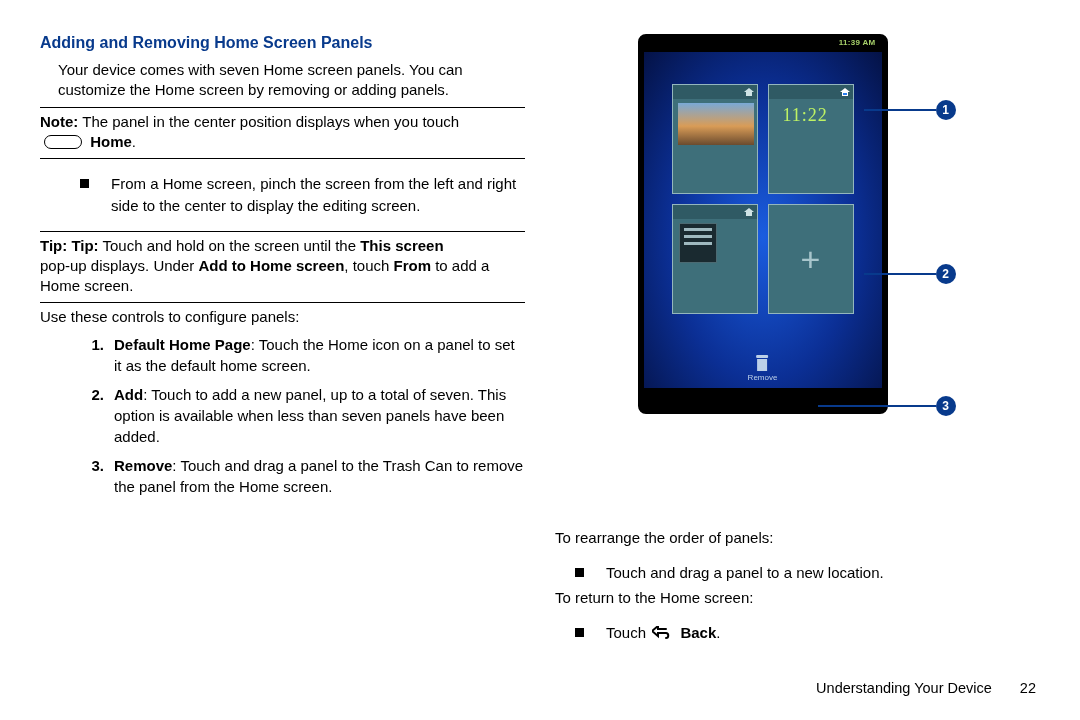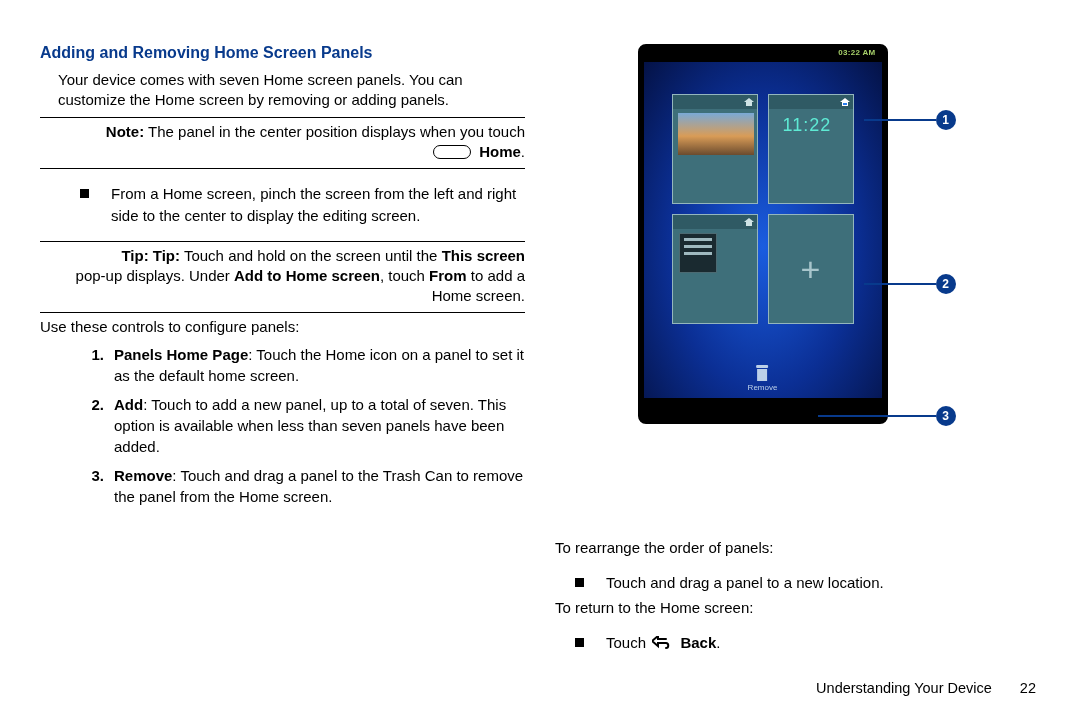--- a/index.html
+++ b/index.html
@@ -8,21 +8,21 @@
     font-family: Arial, Helvetica, sans-serif;
     font-size: 15px;
     color: #000;
     background: #fff;
     width: 1080px;
     height: 720px;
     overflow: hidden;
   }
   .page {
     display: flex;
-    padding: 44px 40px 20px 40px;
+    padding: 34px 40px 20px 40px;
     box-sizing: border-box;
     height: 100%;
     gap: 20px;
     position: relative;
   }
   .col {
     flex: 1 1 50%;
   }
   .col-left { padding-right: 10px; }
   .col-right { display: flex; flex-direction: column; }
@@ -38,21 +38,20 @@
     line-height: 1.35;
   }
   hr.divider {
     border: none;
     border-top: 1px solid #000;
     margin: 6px 0 4px 0;
   }
   .note-block, .tip-block {
     margin: 4px 0 4px 0;
     line-height: 1.35;
-    text-align: right;
   }
   .note-block .label, .tip-block .label { font-weight: bold; }
   .indent-cont {
     display: block;
   }
   .home-key {
     display: inline-block;
     width: 36px;
     height: 12px;
     border: 1.5px solid #000;
@@ -160,22 +159,22 @@
     content:""; position:absolute; top:4px; left:2px;
     width:6px;height:4px;background:#cfe3e6;
   }
   .home-icon-sm.active::before{ border-bottom-color:#fff; }
   .home-icon-sm.active::after{ background:#2b7fef; border:1px solid #fff; box-sizing:border-box; }
   .panel .img1 {
     position:absolute; top:18px; left:5px; width:76px; height:42px;
     background: linear-gradient(to bottom,#7aa9d6 0%,#d99c57 55%,#6b4b2e 100%);
   }
   .panel .clock {
-    position:absolute; top:20px; left:14px; color:#5eead4; font-size:18px; letter-spacing:1px;
-    font-family: Liberation Sans, sans-serif;
+    position:absolute; top:20px; left:14px; color:#bef264; font-size:18px; letter-spacing:1px;
+    font-family: Liberation Serif, serif;
   }
   .panel .widget {
     position:absolute; top:18px; left:6px; width:36px; height:38px; background:#1a2a30; border:1px solid #4c6a72;
   }
   .panel .widget .line { height:3px; background:#9fb9bf; margin:4px 4px 0 4px; }
   .panel .plus {
     position:absolute; top:50%; left:50%; transform:translate(-50%,-50%);
     color:#a8c6cc; font-size:34px; font-weight:300;
   }
   .remove-area {
@@ -255,37 +254,37 @@
       <span class="indent-cont">
         <span>pop-up displays. Under </span><span class="bold">Add to Home screen</span><span>, touch </span><span class="bold">From</span><span> to add a Home screen.</span>
       </span>
     </div>
     <hr class="divider">
 
     <p class="plain">Use these controls to configure panels:</p>
     <ol class="numbered">
       <li>
         <span class="num">1.</span>
-        <span class="num-text"><span class="bold">Panels Home Page</span><span>: Touch the Home icon on a panel to set it as the default home screen.</span></span>
+        <span class="num-text"><span class="bold">Default Home Page</span><span>: Touch the Home icon on a panel to set it as the default home screen.</span></span>
       </li>
       <li>
         <span class="num">2.</span>
         <span class="num-text"><span class="bold">Add</span><span>: Touch to add a new panel, up to a total of seven. This option is available when less than seven panels have been added.</span></span>
       </li>
       <li>
         <span class="num">3.</span>
         <span class="num-text"><span class="bold">Remove</span><span>: Touch and drag a panel to the Trash Can to remove the panel from the Home screen.</span></span>
       </li>
     </ol>
   </div>
 
   <div class="col col-right">
     <div class="illus-wrap">
       <div class="tablet">
-        <div class="status">03:22 AM</div>
+        <div class="status">11:39 AM</div>
         <div class="panel-grid">
           <div class="panel">
             <div class="bar">
                 <span class="home-icon-sm"></span>
               </div>
             <div class="img1"></div>
           </div>
           <div class="panel">
             <div class="bar">
                 <span class="home-icon-sm active"></span>

